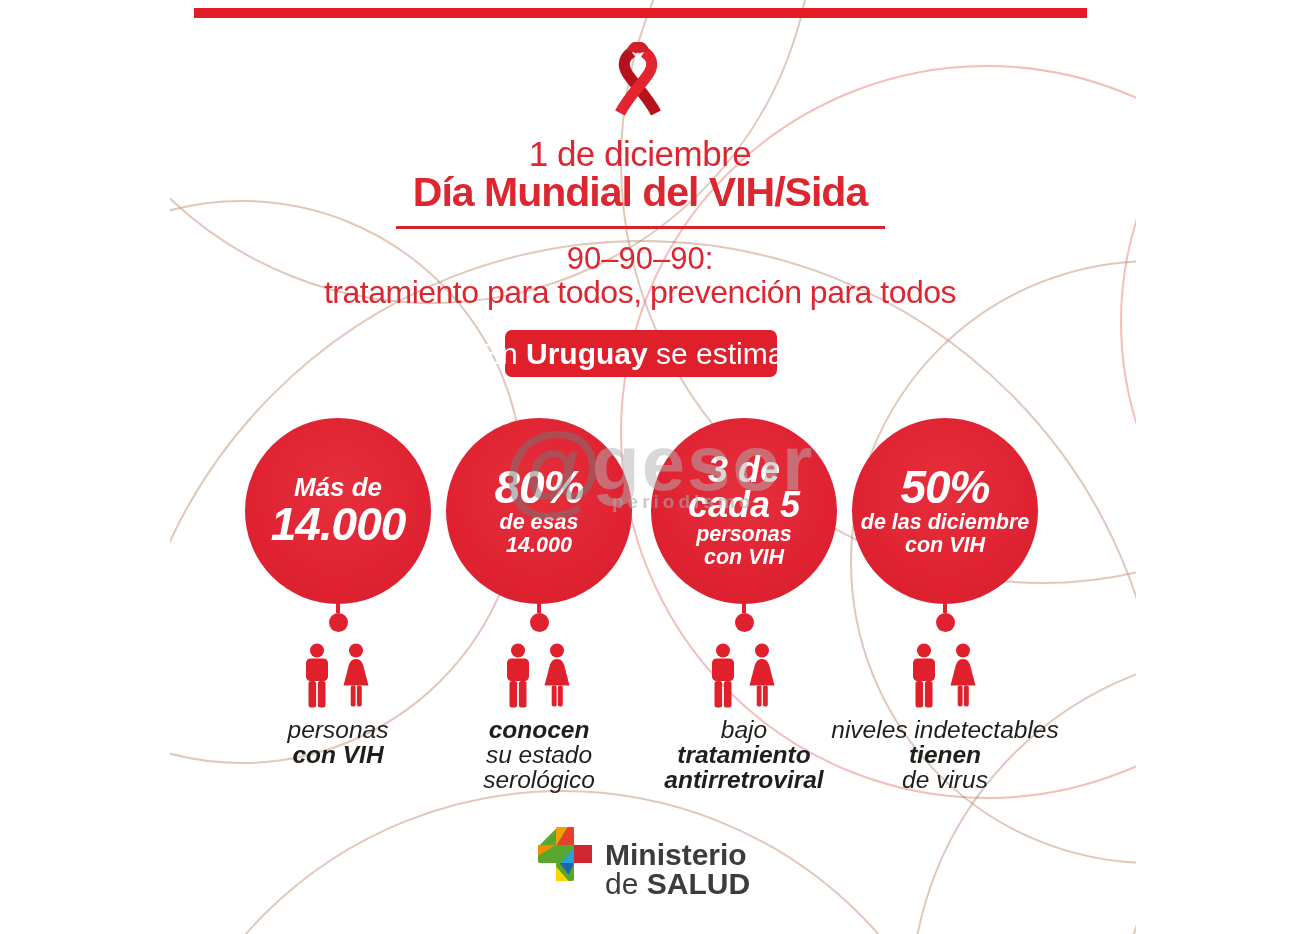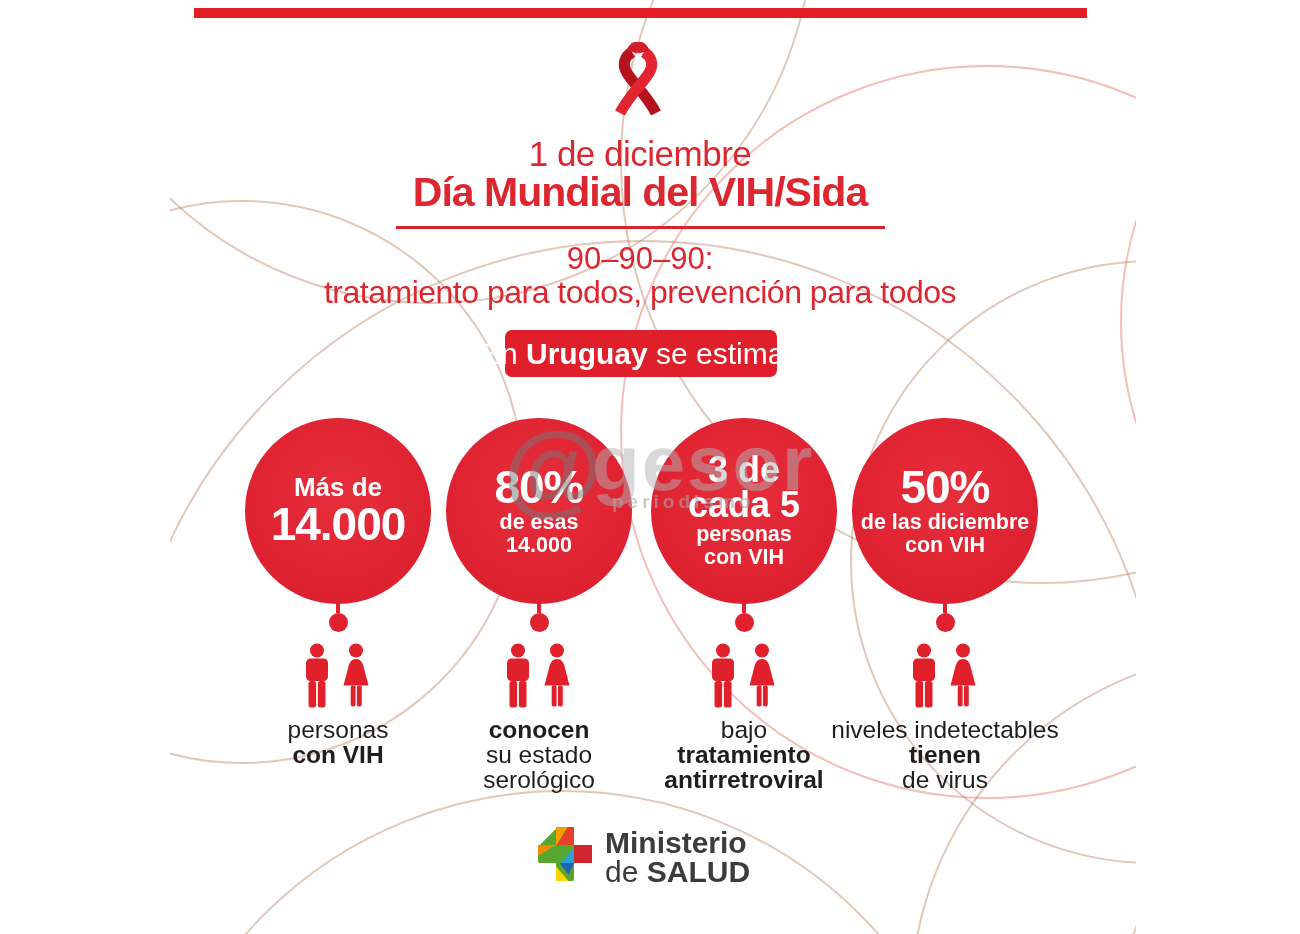--- a/index.html
+++ b/index.html
@@ -21,21 +21,21 @@
   #title-underline{left:396px;top:226px;width:489px;height:3px;background:#d8242c;z-index:2;}
   #slogan1{top:241px;font-size:31px;}
   #slogan2{top:274px;font-size:32px;letter-spacing:-0.5px;}
   #banner{left:505px;top:330px;width:272px;height:47px;background:#df1f2a;border-radius:7px;
           z-index:2;display:flex;align-items:center;justify-content:center;
           color:#fff;font-size:30px;}
   #banner .b{font-weight:bold;}
   #banner span{white-space:pre;}
 
   
-  #stats-row{position:absolute;left:0;top:0;width:1300px;height:934px;z-index:2;}
+  #stats-row{position:absolute;left:0;top:0;width:1300px;height:934px;z-index:2;font-style:italic;}
   .stat-col{position:absolute;top:418px;width:220px;display:flex;flex-direction:column;align-items:center;text-align:center;}
   .stat-col:nth-of-type(1){left:228px;}
   .stat-col:nth-of-type(2){left:429px;}
   .stat-col:nth-of-type(3){left:634px;}
   .stat-col:nth-of-type(4){left:835px;}
   .stat-circle{width:186px;height:186px;border-radius:50%;
      background:radial-gradient(circle at 50% 40%, #e62f3c 0%, #df2231 62%, #d51e2c 100%);
      display:flex;flex-direction:column;justify-content:center;align-items:center;color:#fff;}
   .cl{white-space:nowrap;}
   .cl-xl{font-size:46px;font-weight:bold;line-height:1.02;letter-spacing:-1px;}
@@ -49,21 +49,21 @@
   .ll.b{font-weight:bold;}
 
   
   .wm{z-index:3;font-weight:bold;}
   #wm-at{left:503px;top:418px;font-size:102px;line-height:1;color:rgba(118,118,118,0.50);}
   #wm-name{left:592px;top:424px;font-size:78px;line-height:1;letter-spacing:2px;color:rgba(178,178,178,0.50);}
   #wm-tag{left:612px;top:491px;font-size:19px;letter-spacing:4px;color:rgba(168,168,168,0.60);}
 
   
   #footer-logo{left:538px;top:826px;z-index:2;display:flex;gap:13px;align-items:flex-start;}
-  #footer-text{font-size:30px;line-height:29px;color:#3c3c3b;padding-top:2px;text-align:left;}
+  #footer-text{font-size:30px;line-height:29px;color:#3c3c3b;padding-top:2px;text-align:left;margin-top:12px;}
   #footer-text .b{font-weight:bold;}
   #footer-text span{white-space:pre;text-align:right;}
 </style>
 </head>
 <body>
 
 <div id="arcs">
   <div class="arc" style="left:-120px;top:-460px;width:760px;height:760px;"></div>
   <div class="arc" style="left:450px;top:-260px;width:840px;height:840px;"></div>
   <div class="arc" style="left:-50px;top:240px;width:1040px;height:1040px;"></div>

